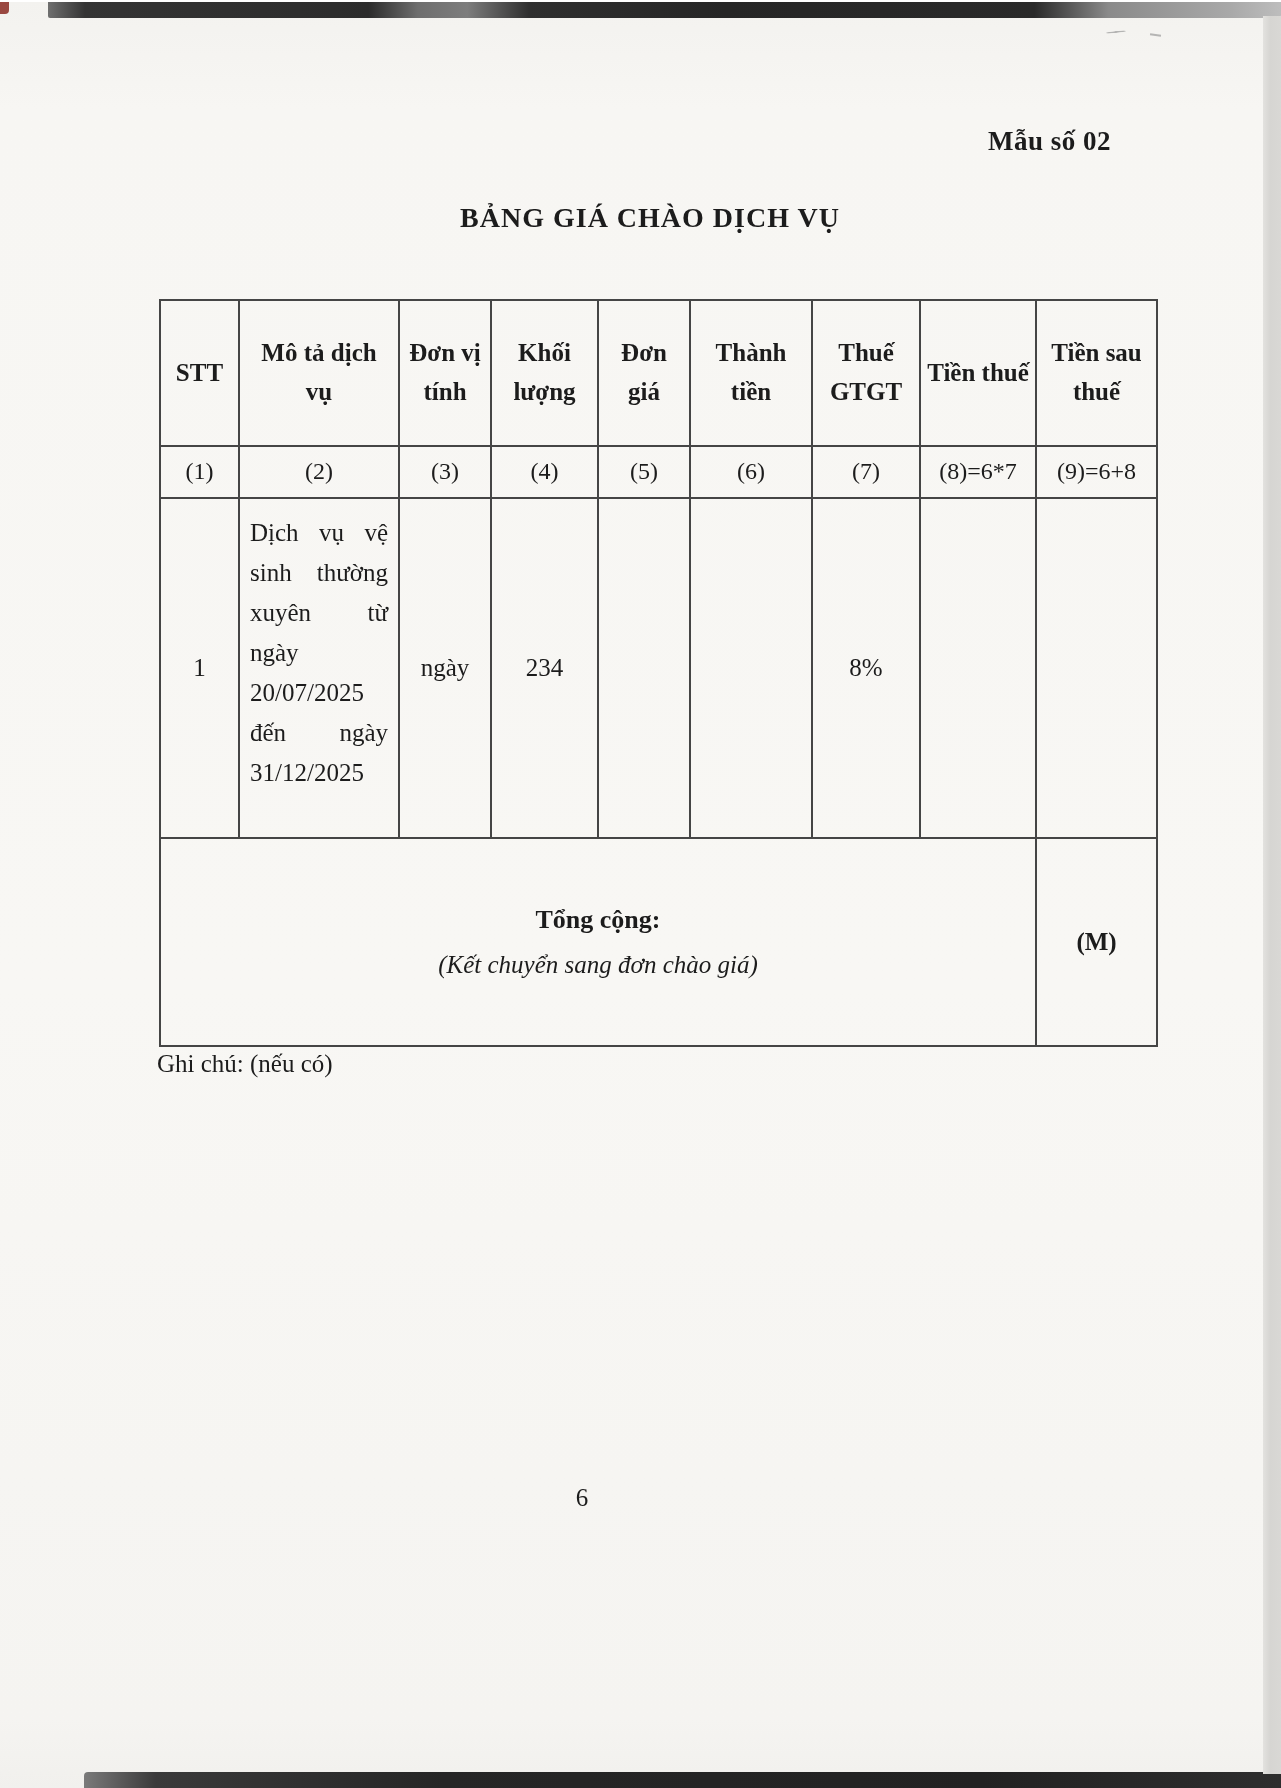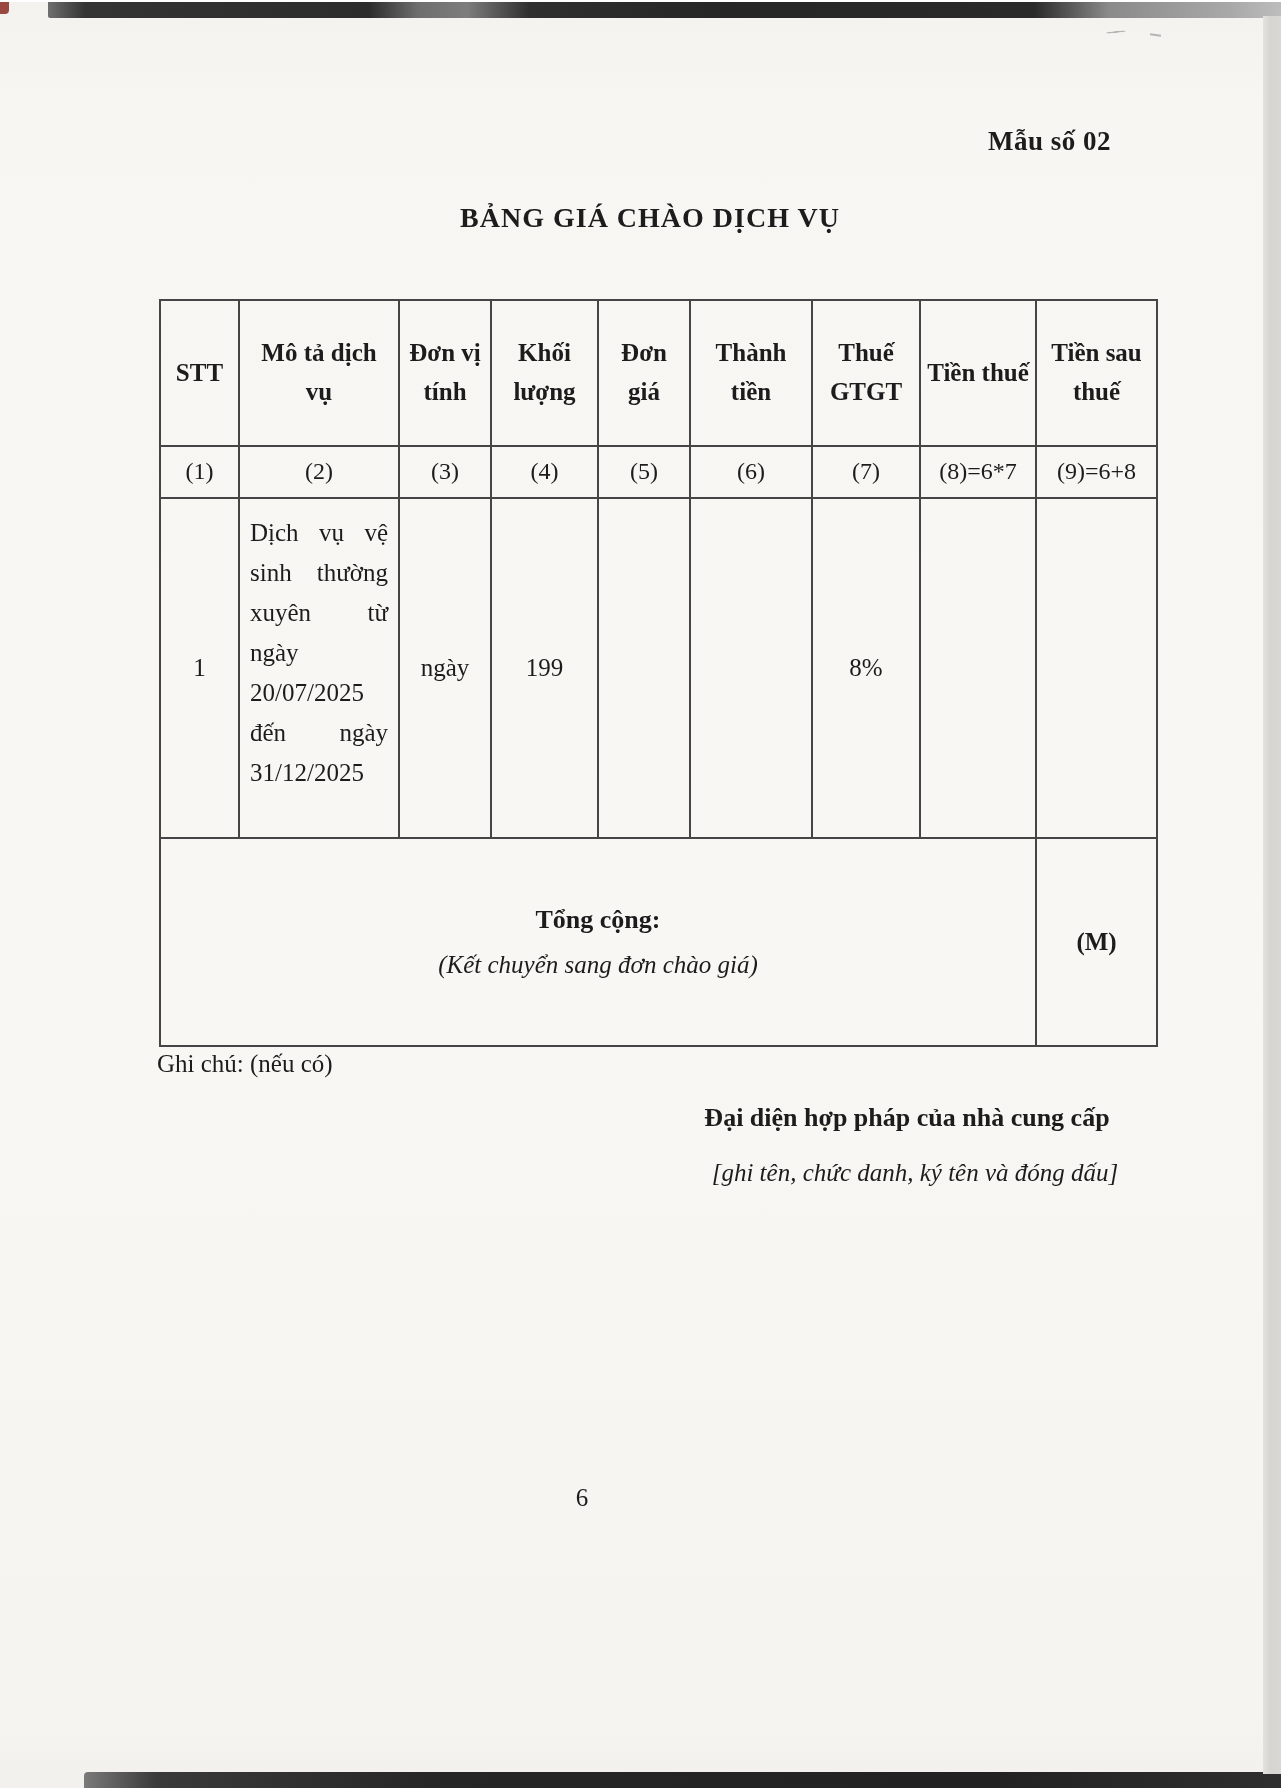--- a/index.html
+++ b/index.html
@@ -134,41 +134,39 @@
         <td>(5)</td>
         <td>(6)</td>
         <td>(7)</td>
         <td>(8)=6*7</td>
         <td>(9)=6+8</td>
       </tr>
       <tr class="data">
         <td>1</td>
         <td class="desc">Dịch vụ vệ sinh thường xuyên từ ngày 20/07/2025 đến ngày 31/12/2025</td>
         <td>ngày</td>
-        <td>199</td>
+        <td>234</td>
         <td></td>
         <td></td>
         <td>8%</td>
         <td></td>
         <td></td>
       </tr>
       <tr class="total">
         <td class="total-merged" colspan="8">
           <div class="total-label">Tổng cộng:</div>
           <div class="total-note">(Kết chuyển sang đơn chào giá)</div>
         </td>
         <td class="total-amount">(M)</td>
       </tr>
     </tbody>
       </table>
   </div>
 
   <div class="note">Ghi chú: (nếu có)</div>
 
-  <div class="sig-title">Đại diện hợp pháp của nhà cung cấp</div>
-  <div class="sig-sub">[ghi tên, chức danh, ký tên và đóng dấu]</div>
 
   <div class="page-num">6</div>
 
   <div class="scan-bar-bottom"></div>
   <div class="scan-band-right"></div>
 
 </div>
 
 </body></html>

